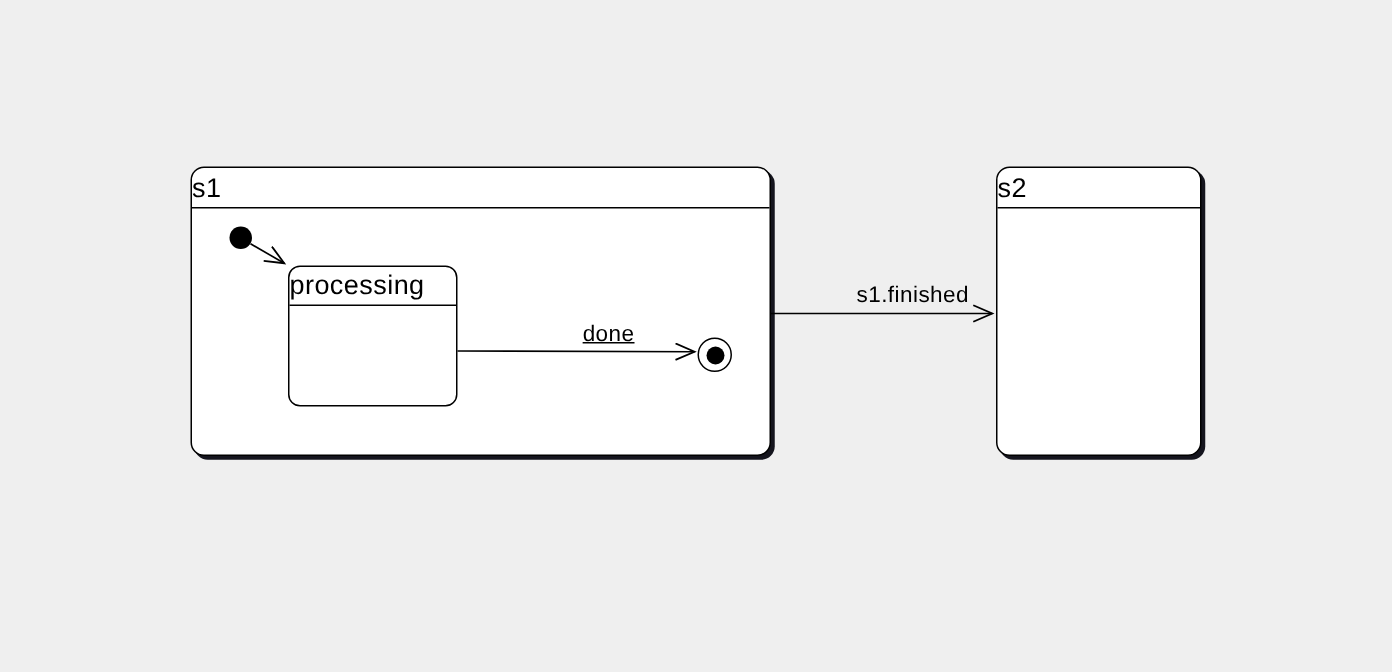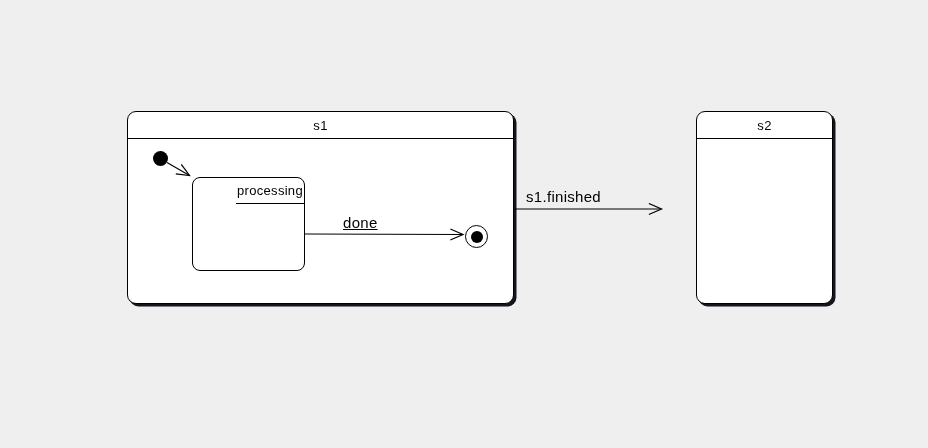--- a/index.html
+++ b/index.html
@@ -18,36 +18,35 @@
     border: 1.5px solid #000;
     border-radius: 9px;
     box-sizing: border-box;
   }
   .state.shadowed {
     box-shadow: 2.5px 2.5px 0 0 #15151e;
   }
   .state-title {
     display: flex;
     align-items: center;
-    justify-content: center;
+    justify-content: flex-start;
     border-bottom: 1px solid #000;
-    font-size: 13px;
+    font-size: 18px;
     letter-spacing: 0.3px;
     box-sizing: border-box;
     height: 26px;
   }
   #state-s1   { left: 127px; top: 111px; width: 387px; height: 193px; }
   #state-s1 .state-title { height: 27px; }
-  #state-s2   { left: 664px; top: 111px; width: 137px; height: 193px; margin-left: 32px; }
+  #state-s2   { left: 664px; top: 111px; width: 137px; height: 193px; }
   #state-s2 .state-title { height: 27px; }
   #state-processing {
     left: 192px; top: 177px; width: 113px; height: 94px;
     border-width: 1px;
     border-radius: 8px;
-    padding-left: 43px;
   }
   .initial-dot {
     position: absolute;
     left: 153px; top: 151px;
     width: 15px; height: 15px;
     background: #000;
     border-radius: 50%;
   }
   .final-state {
     position: absolute;
@@ -69,21 +68,21 @@
   svg.arrows {
     position: absolute;
     left: 0; top: 0;
     width: 928px; height: 448px;
     pointer-events: none;
   }
   .edge-label {
     position: absolute;
     font-size: 15px;
     letter-spacing: 0.3px;
-    text-align: left;
+    text-align: right;
     white-space: nowrap;
   }
   #label-done       { left: 343px; top: 214px; width: 80px; text-decoration: underline; }
   #label-s1finished { left: 526px; top: 188px; width: 120px; }
 </style>
 </head>
 <body>
 
 <div class="canvas">
 

